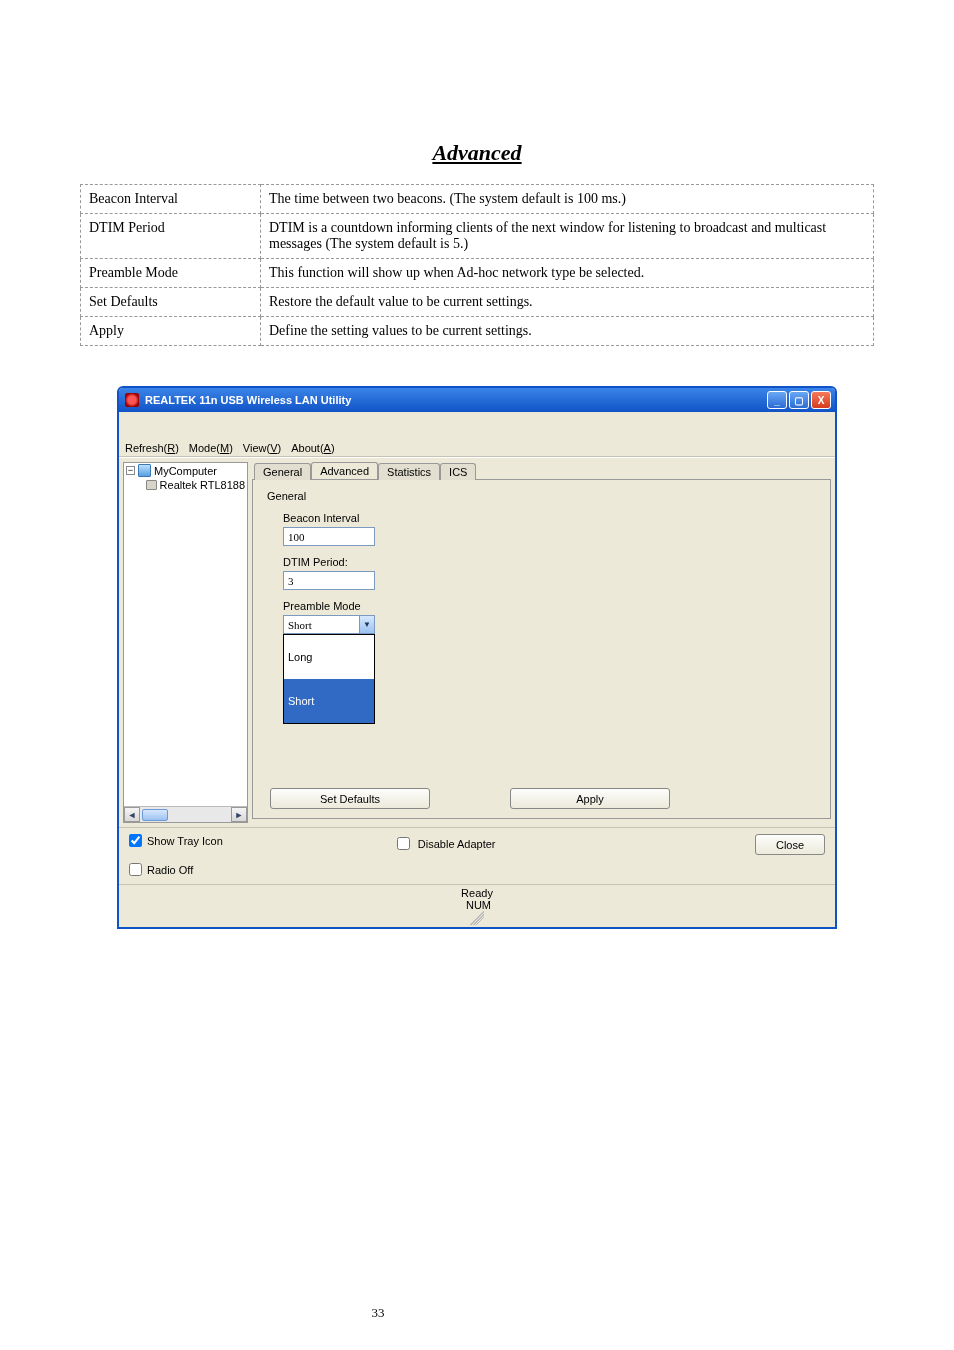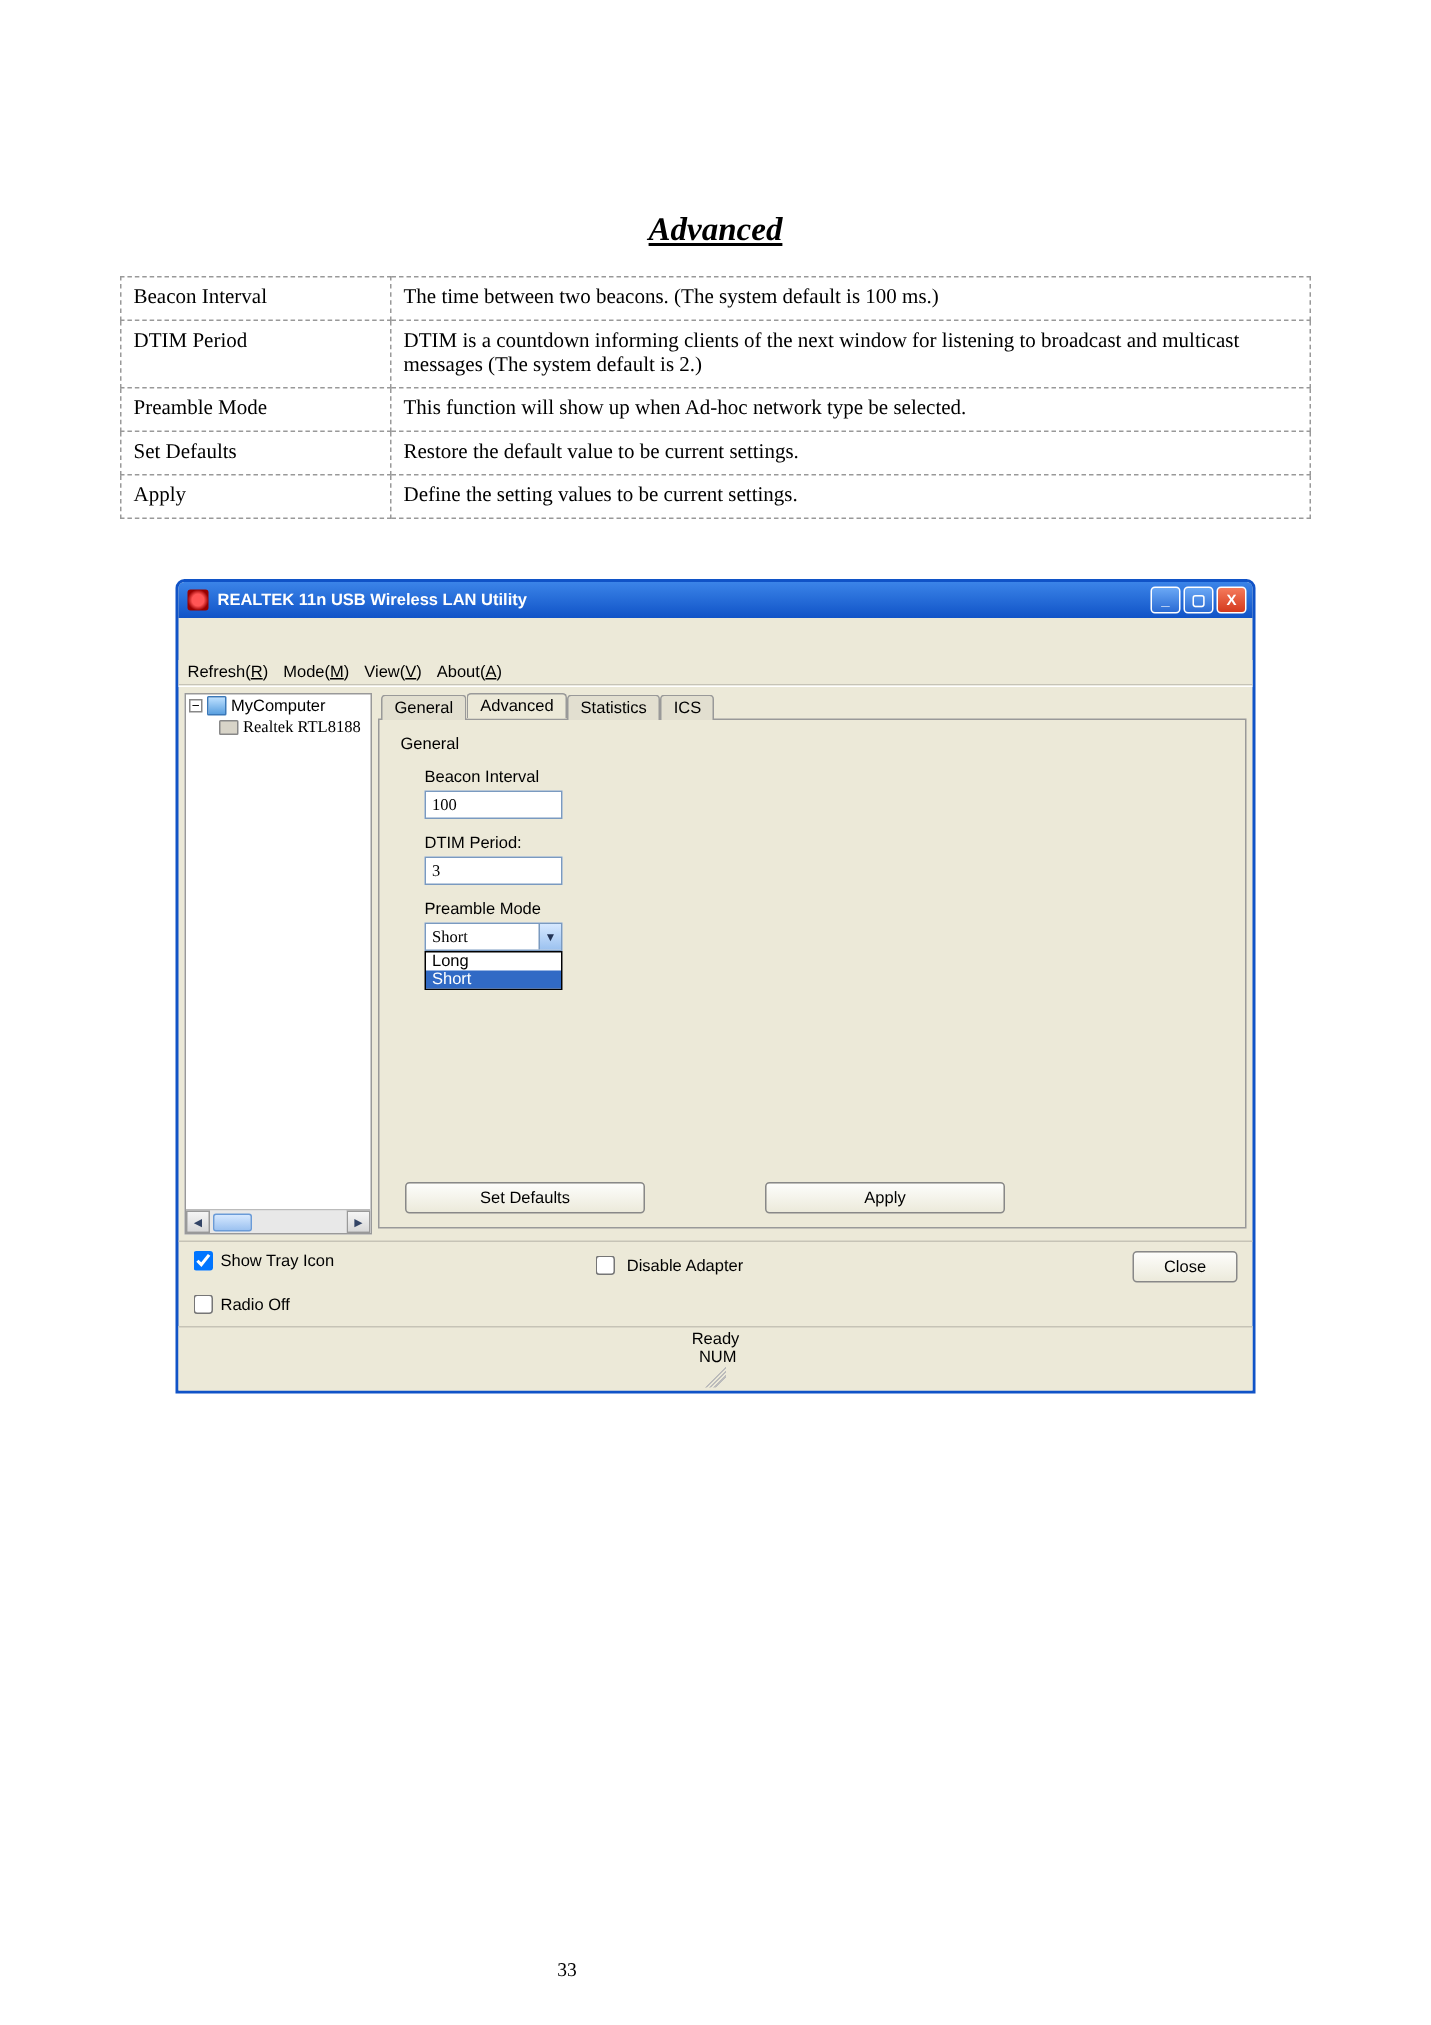--- a/index.html
+++ b/index.html
@@ -95,21 +95,21 @@
   }
   .tree {
     width: 125px;
     background:#fff;
     border:1px solid #999;
     margin:4px;
     position:relative;
     overflow:hidden;
   }
   .tree .row { display:flex; align-items:center; gap:3px; padding:1px 2px; white-space:nowrap; }
-  .tree .row.child { padding-left: 22px; font-family: Liberation Serif, serif; }
+  .tree .row.child { padding-left: 22px; }
   .tree .minus {
     width:9px;height:9px;border:1px solid #888;display:inline-flex;align-items:center;justify-content:center;font-size:9px;line-height:1;
   }
   .tree .comp-icon { width:13px;height:13px;background:linear-gradient(#bde0ff,#5aa0e0);border:1px solid #3a78b8;border-radius:1px; }
   .tree .card-icon { width:13px;height:10px;background:#d8d4c8;border:1px solid #888;border-radius:1px; }
   .tree-scroll {
     position:absolute; bottom:0; left:0; right:0; height:16px;
     background:#efefef; border-top:1px solid #bbb;
     display:flex; justify-content:space-between;
   }
@@ -147,21 +147,21 @@
   }
   .combo-btn {
     position:absolute; right:1px; top:1px; width:15px; height:17px;
     background:linear-gradient(#d6e8ff,#9cc2f0); border-left:1px solid #7a9ac0;
     display:flex;align-items:center;justify-content:center;font-size:8px;color:#235;
   }
   .combo-list {
     position:absolute; left:0; top:19px; width:92px; border:1px solid #000;
     background:#fff; z-index:5;
   }
-  .combo-list .opt { padding:0 4px; }
+  .combo-list .opt { padding:16px 4px; }
   .combo-list .opt.sel { background:#316ac5; color:#fff; }
 
   .btnrow { position:absolute; bottom:14px; left:18px; display:flex; gap:80px; }
   .btn {
     width:160px; height:21px; border:1px solid #888; border-radius:3px;
     background:linear-gradient(#fdfdfb,#eceadb);
     display:flex; align-items:center; justify-content:center;
   }
 
   .bottombar {
@@ -207,21 +207,21 @@
   <div class="section-heading">Advanced</div>
 
   <table class="deftable">
     <tbody id="deftable-body">
         <tr>
           <td class="col1">Beacon Interval</td>
           <td>The time between two beacons. (The system default is 100 ms.)</td>
         </tr>
         <tr>
           <td class="col1">DTIM Period</td>
-          <td>DTIM is a countdown informing clients of the next window for listening to broadcast and multicast messages (The system default is 2.)</td>
+          <td>DTIM is a countdown informing clients of the next window for listening to broadcast and multicast messages (The system default is 5.)</td>
         </tr>
         <tr>
           <td class="col1">Preamble Mode</td>
           <td>This function will show up when Ad-hoc network type be selected.</td>
         </tr>
         <tr>
           <td class="col1">Set Defaults</td>
           <td>Restore the default value to be current settings.</td>
         </tr>
         <tr>

